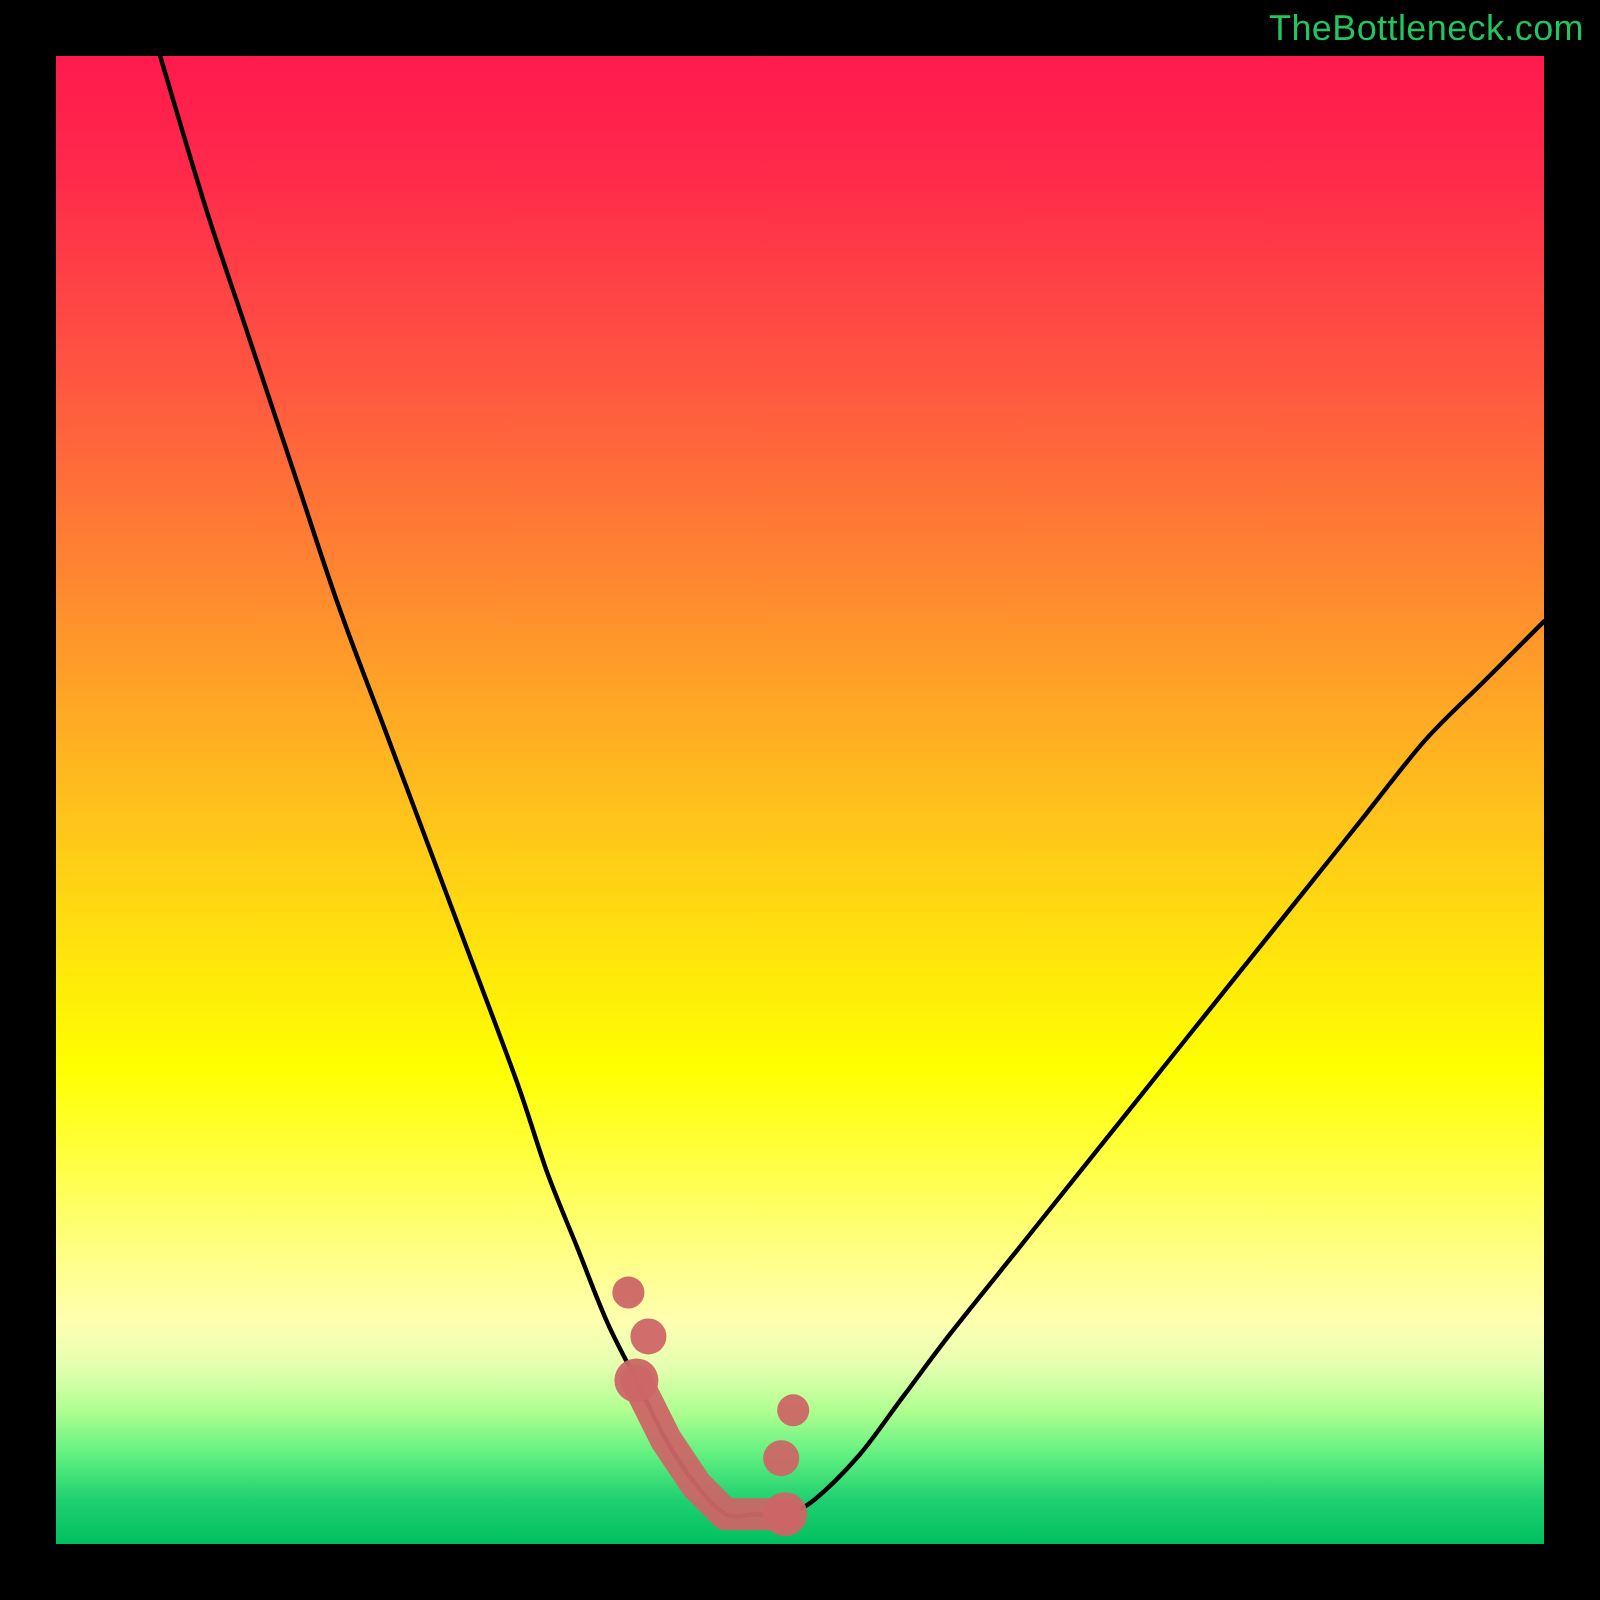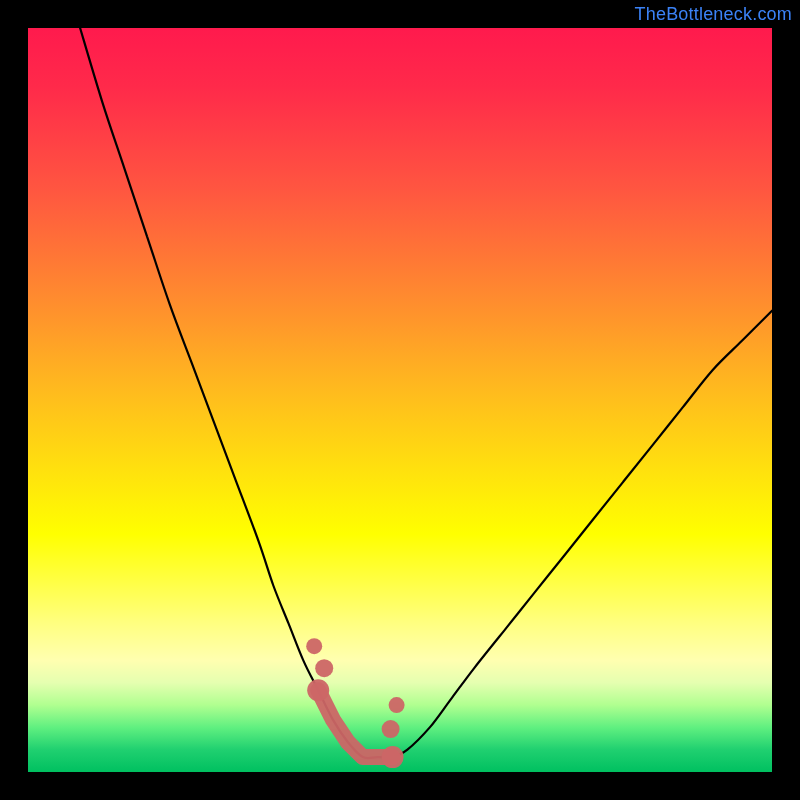--- a/index.html
+++ b/index.html
@@ -45,21 +45,21 @@
       #b0ff90 91%,
       #60f080 94%,
       #20d070 97%,
       #00c060 100%
     );
   }
   .watermark {
     position: absolute;
     top: 4px;
     right: 8px;
-    color: #3b82f6;
+    color: #22c55e;
     font-size: 18px;
     font-weight: 400;
     letter-spacing: 0.2px;
     user-select: none;
   }
   svg.curve {
     position: absolute;
     inset: 0;
     width: 744px;
     height: 744px;

